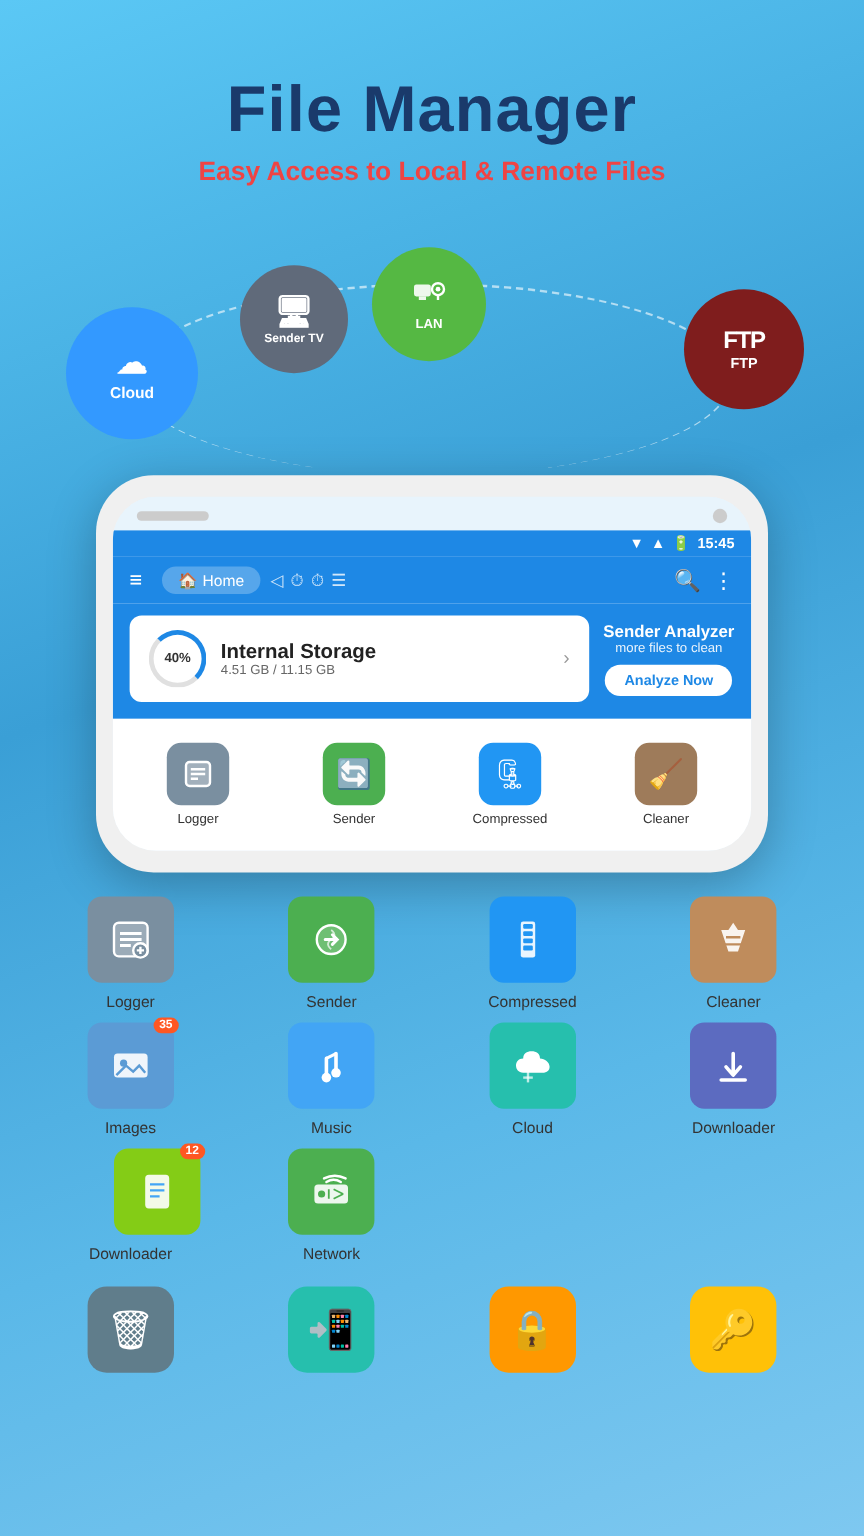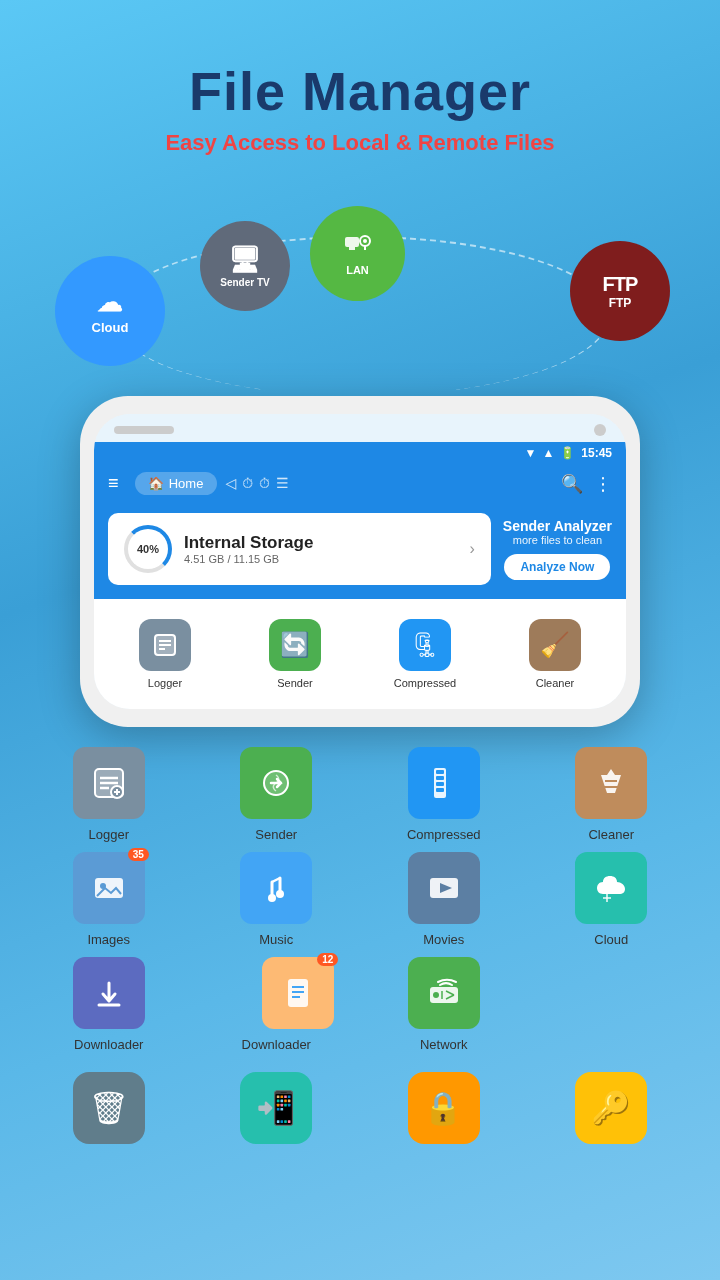--- a/index.html
+++ b/index.html
@@ -484,29 +484,20 @@
         <svg width="36" height="36" viewBox="0 0 36 36" fill="white">
           <path d="M22 8 L22 24 M14 12 L14 28" stroke="white" stroke-width="3" stroke-linecap="round"></path>
           <circle cx="14" cy="28" r="4" fill="white"></circle>
           <circle cx="22" cy="24" r="4" fill="white"></circle>
           <path d="M22 8 L14 12" stroke="white" stroke-width="2.5"></path>
         </svg>
       </div>
       <span class="app-label">Music</span>
     </div>
 
-    <div class="app-item">
-      <div class="app-icon" style="background:#5c7fa3;">
-        <svg width="36" height="36" viewBox="0 0 36 36" fill="white">
-          <rect x="4" y="8" width="28" height="20" rx="3" fill="white" opacity="0.9"></rect>
-          <polygon points="14,13 14,23 26,18" fill="#5c7fa3"></polygon>
-        </svg>
-      </div>
-      <span class="app-label">Movies</span>
-    </div>
 
     <div class="app-item">
       <div class="app-icon" style="background:#26bfad;">
         <svg width="36" height="36" viewBox="0 0 36 36" fill="white">
           <path d="M10 24 C6 24, 4 21, 4 18 C4 15, 6 12, 10 12 C10 8, 13 6, 17 6 C21 6, 24 8, 24 12 C28 12, 32 15, 32 19 C32 22, 30 24, 26 24Z" fill="white"></path>
           <line x1="14" y1="20" x2="14" y2="32" stroke="white" stroke-width="2" opacity="0.7"></line>
           <line x1="10" y1="28" x2="18" y2="28" stroke="white" stroke-width="2" opacity="0.7"></line>
         </svg>
       </div>
       <span class="app-label">Cloud</span>
@@ -516,21 +507,21 @@
       <div class="app-icon" style="background:#5c6bc0;">
         <svg width="36" height="36" viewBox="0 0 36 36" fill="white">
           <path d="M18 8 L18 24 M12 19 L18 26 L24 19" stroke="white" stroke-width="3" fill="none" stroke-linecap="round" stroke-linejoin="round"></path>
           <line x1="8" y1="30" x2="28" y2="30" stroke="white" stroke-width="3" stroke-linecap="round"></line>
         </svg>
       </div>
       <span class="app-label">Downloader</span>
     </div>
 
     <div class="app-item">
-      <div class="app-icon" style="background:#fdba74;margin-left:44px;">
+      <div class="app-icon" style="background:#84cc16;margin-left:44px;">
         <div class="app-badge">12</div>
         <svg width="36" height="36" viewBox="0 0 36 36" fill="white">
           <rect x="8" y="4" width="20" height="28" rx="3" fill="white" opacity="0.9"></rect>
           <line x1="12" y1="12" x2="24" y2="12" stroke="#42a5f5" stroke-width="2"></line>
           <line x1="12" y1="17" x2="24" y2="17" stroke="#42a5f5" stroke-width="2"></line>
           <line x1="12" y1="22" x2="20" y2="22" stroke="#42a5f5" stroke-width="2"></line>
         </svg>
       </div>
       <span class="app-label">Downloader</span>
     </div>

